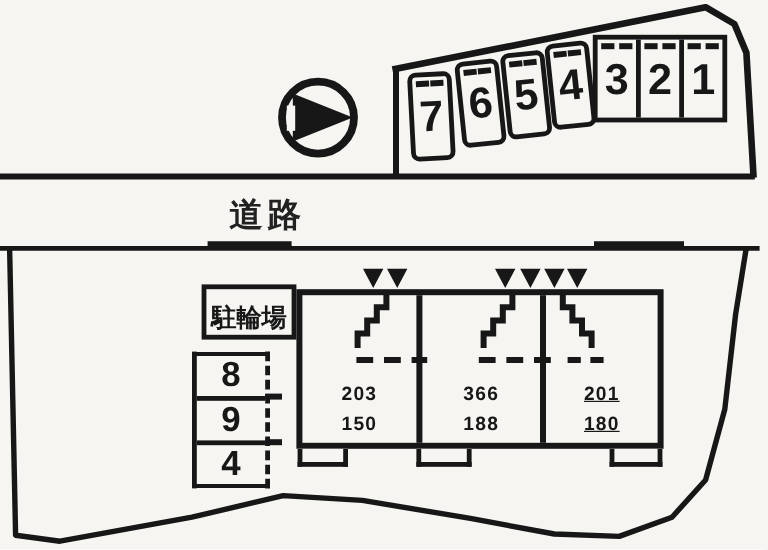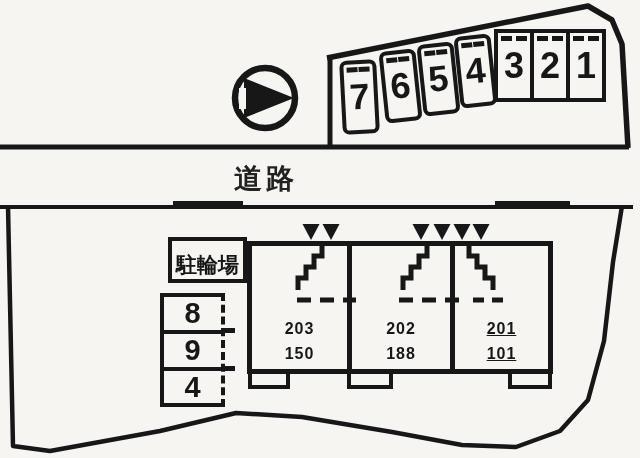--- a/index.html
+++ b/index.html
@@ -7,21 +7,21 @@
   #plan {
     position:relative; width:640px; height:458px;
     background:#f6f5f2; overflow:hidden;
     font-family:"Liberation Sans", sans-serif; color:#171717;
   }
   #plan svg.lines { position:absolute; left:0; top:0; }
 
   
   .road-label {
     position:absolute; left:191px; top:160px; width:150px;
-    text-align:center; font-size:28px; font-weight:700;
+    text-align:left; font-size:28px; font-weight:700;
     letter-spacing:4px; color:#222;
   }
 
   
   .cellblock {
     position:absolute; left:494px; top:29px; width:112px; height:73px;
     border:4px solid #171717; display:flex;
   }
   .cell { flex:1; position:relative; display:flex; align-items:center; justify-content:center; }
   .cell + .cell { border-left:4px solid #171717; }
@@ -173,26 +173,26 @@
   <div class="side-tick tick-b"></div>
 
   <div class="building">
     <div class="bdiv bdiv1"></div>
     <div class="bdiv bdiv2"></div>
     <div class="unit u1">
       <span>203</span>
       <span>150</span>
     </div>
     <div class="unit u2">
-      <span>202</span>
+      <span>366</span>
       <span>188</span>
     </div>
     <div class="unit u3">
       <span>201</span>
-      <span>101</span>
+      <span>180</span>
     </div>
   </div>
 
   <div class="tab tab1"></div>
   <div class="tab tab2"></div>
   <div class="tab tab3"></div>
 
 </div>
 
 </body></html>

